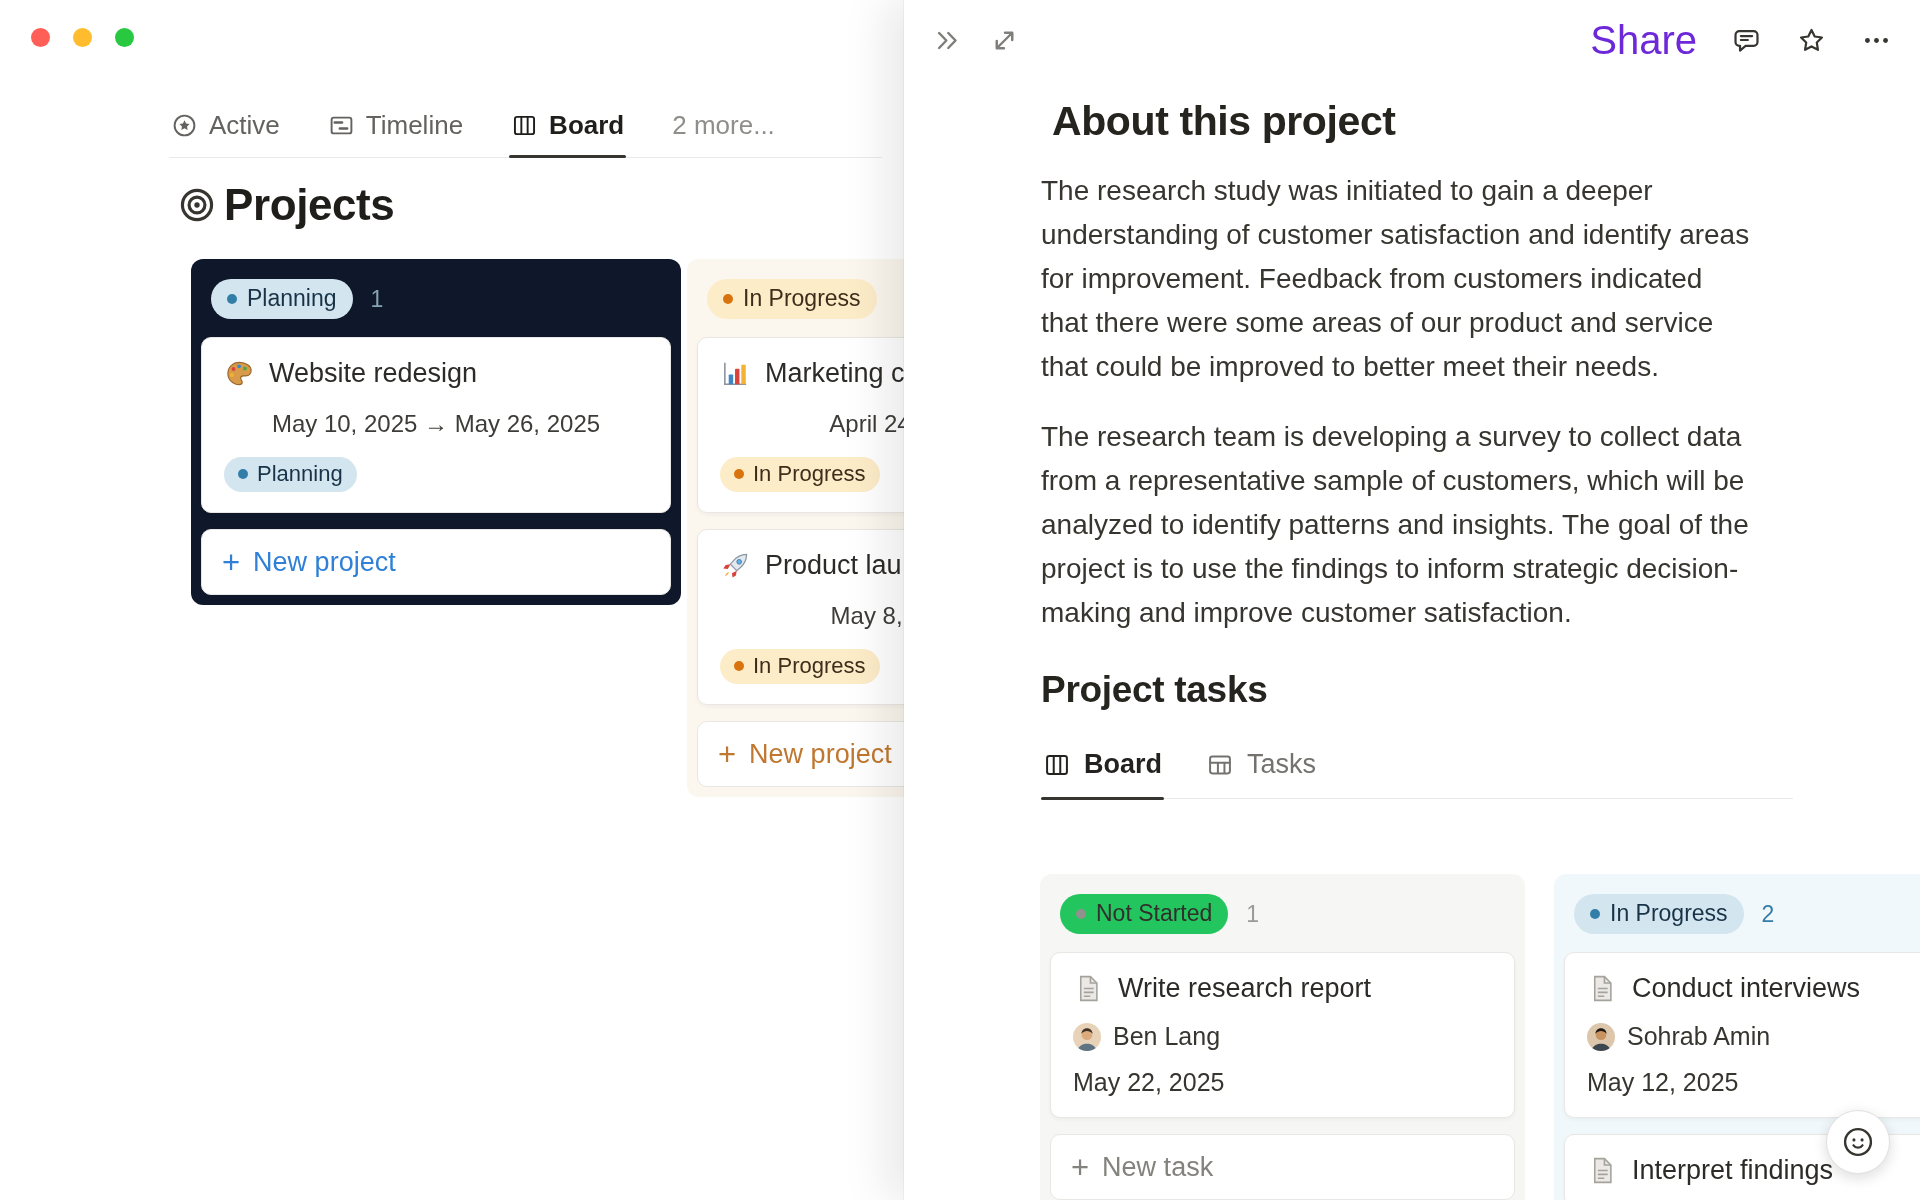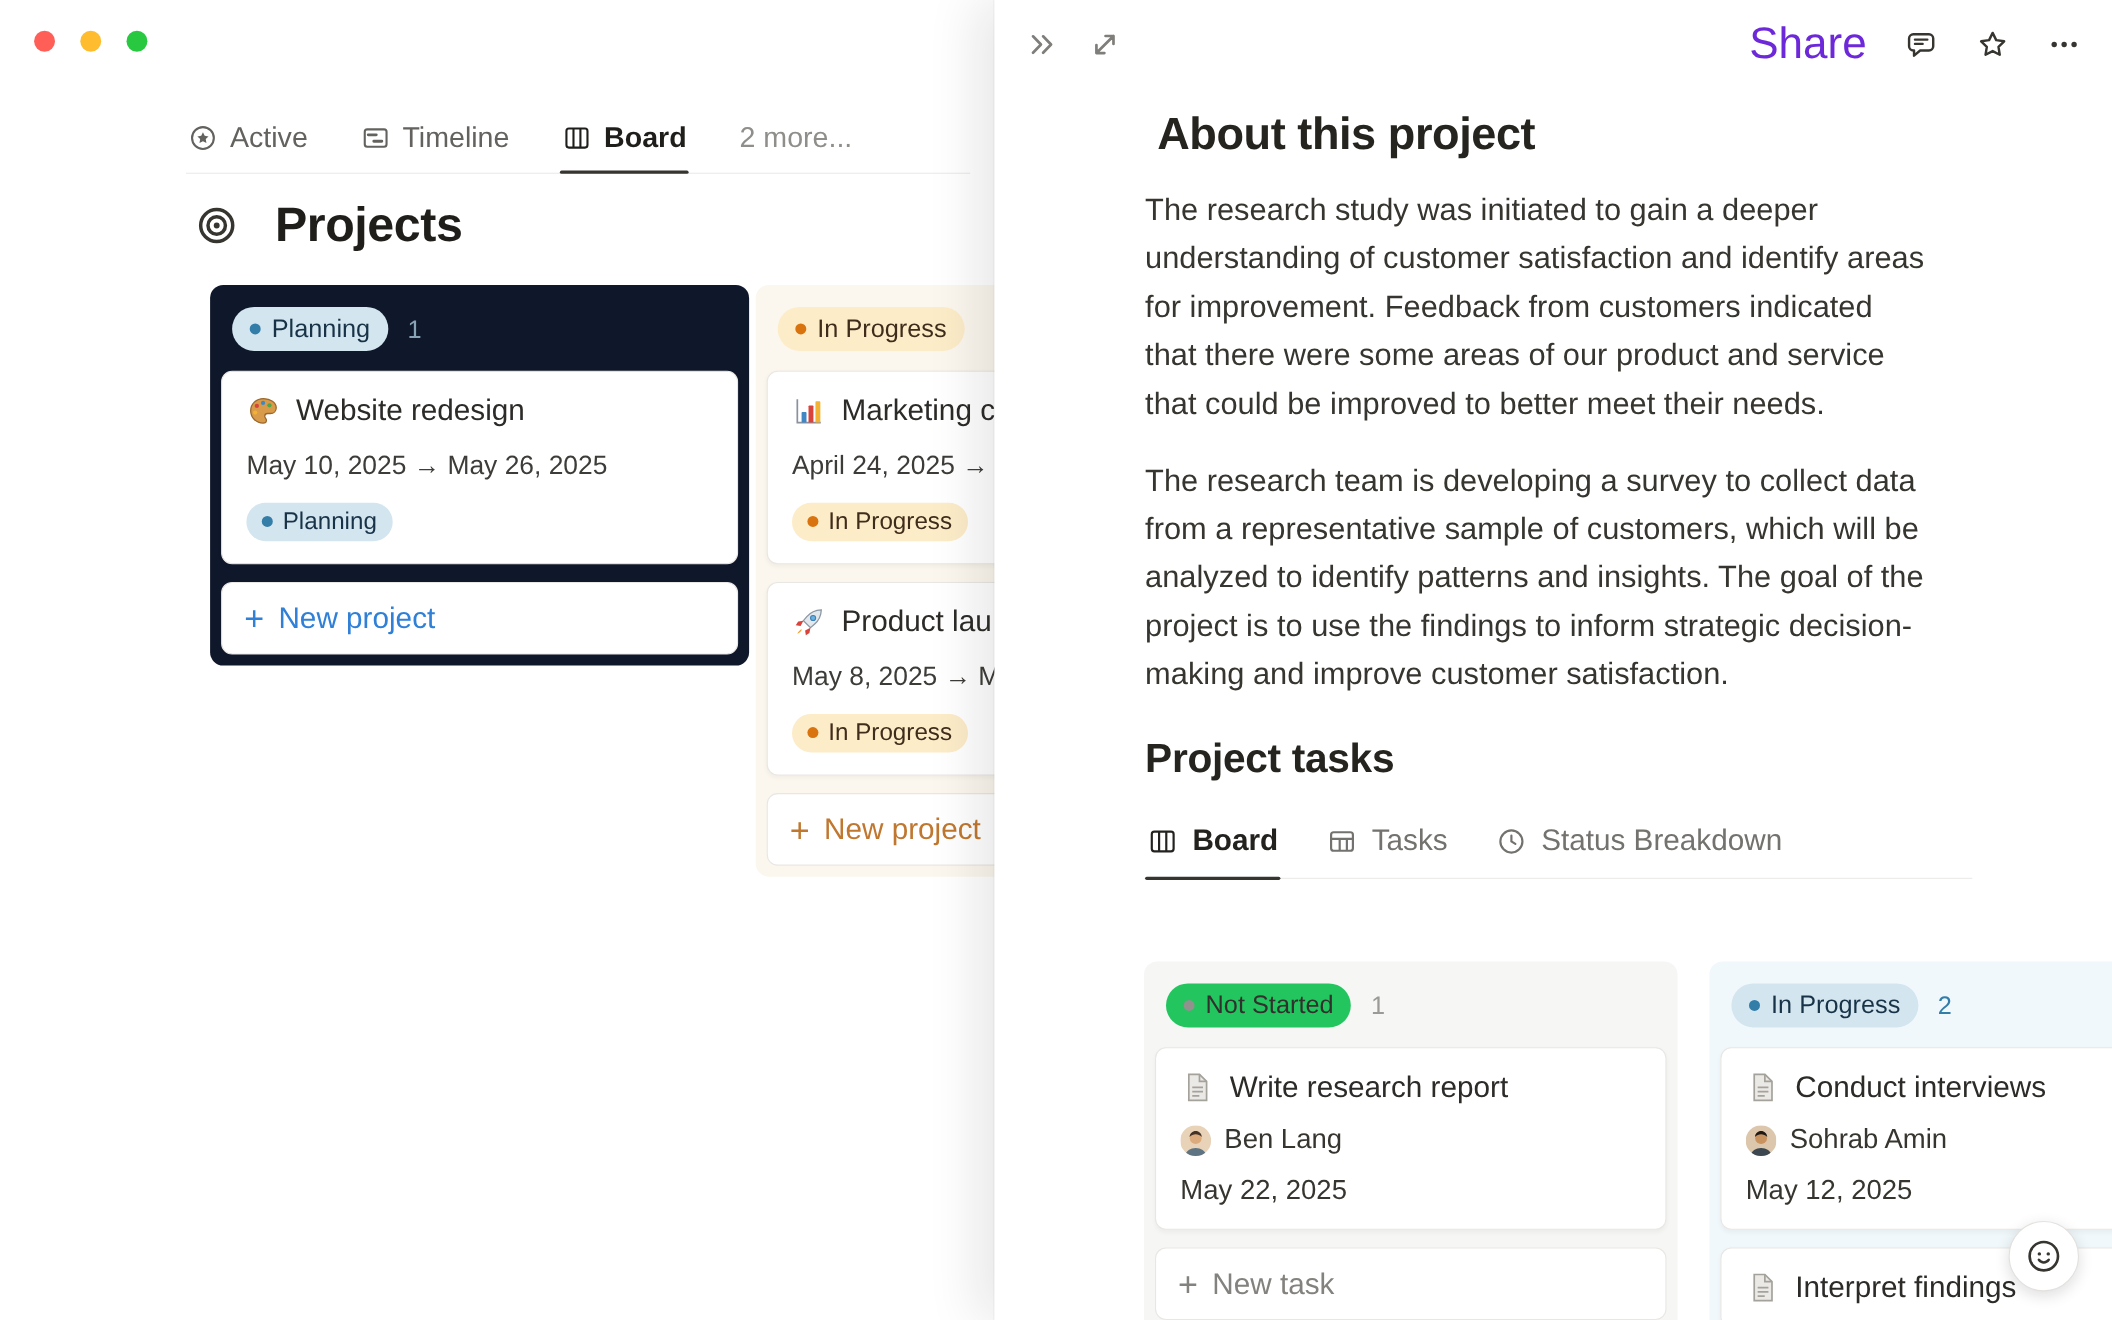--- a/index.html
+++ b/index.html
@@ -30,21 +30,21 @@
     white-space: nowrap;
   }
   .vtab .ic svg { width: 27px; height: 27px; }
   .vtab.selected { color: #1f1e1b; font-weight: 700; }
   .vtab.selected::after {
     content: ""; position: absolute; left: 0; right: 0; bottom: -1px;
     height: 3px; background: #37352f; border-radius: 2px;
   }
   .vtab.more { color: #8f8e8a; }
 
-  .page-head { position: absolute; left: 178px; top: 180px; display: flex; align-items: center; gap: 34px; }
+  .page-head { position: absolute; left: 178px; top: 180px; display: flex; align-items: center; gap: 8px; }
   .page-head .ic svg { width: 38px; height: 38px; }
   .page-title { font-size: 44px; font-weight: 700; letter-spacing: -0.4px; color: #1f1e1b; }
 
   
   .col { position: absolute; border-radius: 12px; padding: 10px; }
   .col-header { display: flex; align-items: center; gap: 18px; padding: 10px 10px 12px; }
   .pill {
     display: inline-flex; align-items: center; gap: 10px;
     border-radius: 999px; padding: 6px 16px 7px; font-size: 23px; font-weight: 500;
     white-space: nowrap; cursor: pointer;
@@ -65,21 +65,21 @@
   .card {
     background: #fff; border: 1px solid #e9e7e4; border-radius: 10px;
     box-shadow: 0 2px 4px rgba(15,15,15,.04);
     padding: 20px 22px; margin: 6px 0 16px; cursor: pointer;
   }
   .card-title {
     display: flex; align-items: center; gap: 14px;
     font-size: 27px; font-weight: 500; color: #2c2b28; white-space: nowrap;
   }
   .card-title .ic svg { width: 31px; height: 31px; flex: none; }
-  .card-dates { margin-top: 21px; font-size: 24px; color: #3d3c38; white-space: nowrap; }
+  .card-dates { margin-top: 21px; font-size: 24px; color: #3d3c38; white-space: nowrap; text-align: center; }
   .card-status { margin-top: 19px; }
   .card-person { display: flex; align-items: center; gap: 12px; margin-top: 18px; font-size: 25px; color: #37352f; white-space: nowrap; }
   .card-date { margin-top: 17px; font-size: 25px; color: #37352f; white-space: nowrap; }
   .avatar { width: 28px; height: 28px; border-radius: 50%; overflow: hidden; flex: none; }
   .avatar svg { width: 100%; height: 100%; }
 
   .new-btn {
     display: flex; align-items: center; gap: 13px;
     background: #fff; border: 1px solid #e9e7e4; border-radius: 10px;
     height: 66px; padding: 0 20px; font-size: 27px; cursor: pointer; white-space: nowrap;
@@ -335,29 +335,20 @@
       </div>
       <div class="ttab">
         <span class="ic">
           <svg viewBox="0 0 24 24">
               <rect x="3.5" y="4.8" width="17" height="14.4" rx="2" fill="none" stroke="currentColor" stroke-width="1.7"></rect>
               <path d="M3.5 10h17M10.2 10v9.2M15.8 10v9.2" stroke="currentColor" stroke-width="1.7" fill="none"></path>
             </svg>
         </span>
         <span>Tasks</span>
       </div>
-      <div class="ttab">
-        <span class="ic">
-          <svg viewBox="0 0 24 24">
-              <circle cx="12" cy="12" r="8.6" fill="none" stroke="currentColor" stroke-width="1.7"></circle>
-              <path d="M12 7.4V12l3.1 1.9" fill="none" stroke="currentColor" stroke-width="1.7" stroke-linecap="round"></path>
-            </svg>
-        </span>
-        <span>Status Breakdown</span>
-      </div>
     </div>
   </div>
 
   <div class="col tcol-notstarted">
     <div class="col-header">
       <span class="pill pill-gray">
         <span class="dot"></span>
         <span>Not Started</span>
       </span>
       <span class="col-count count-gray">1</span>

